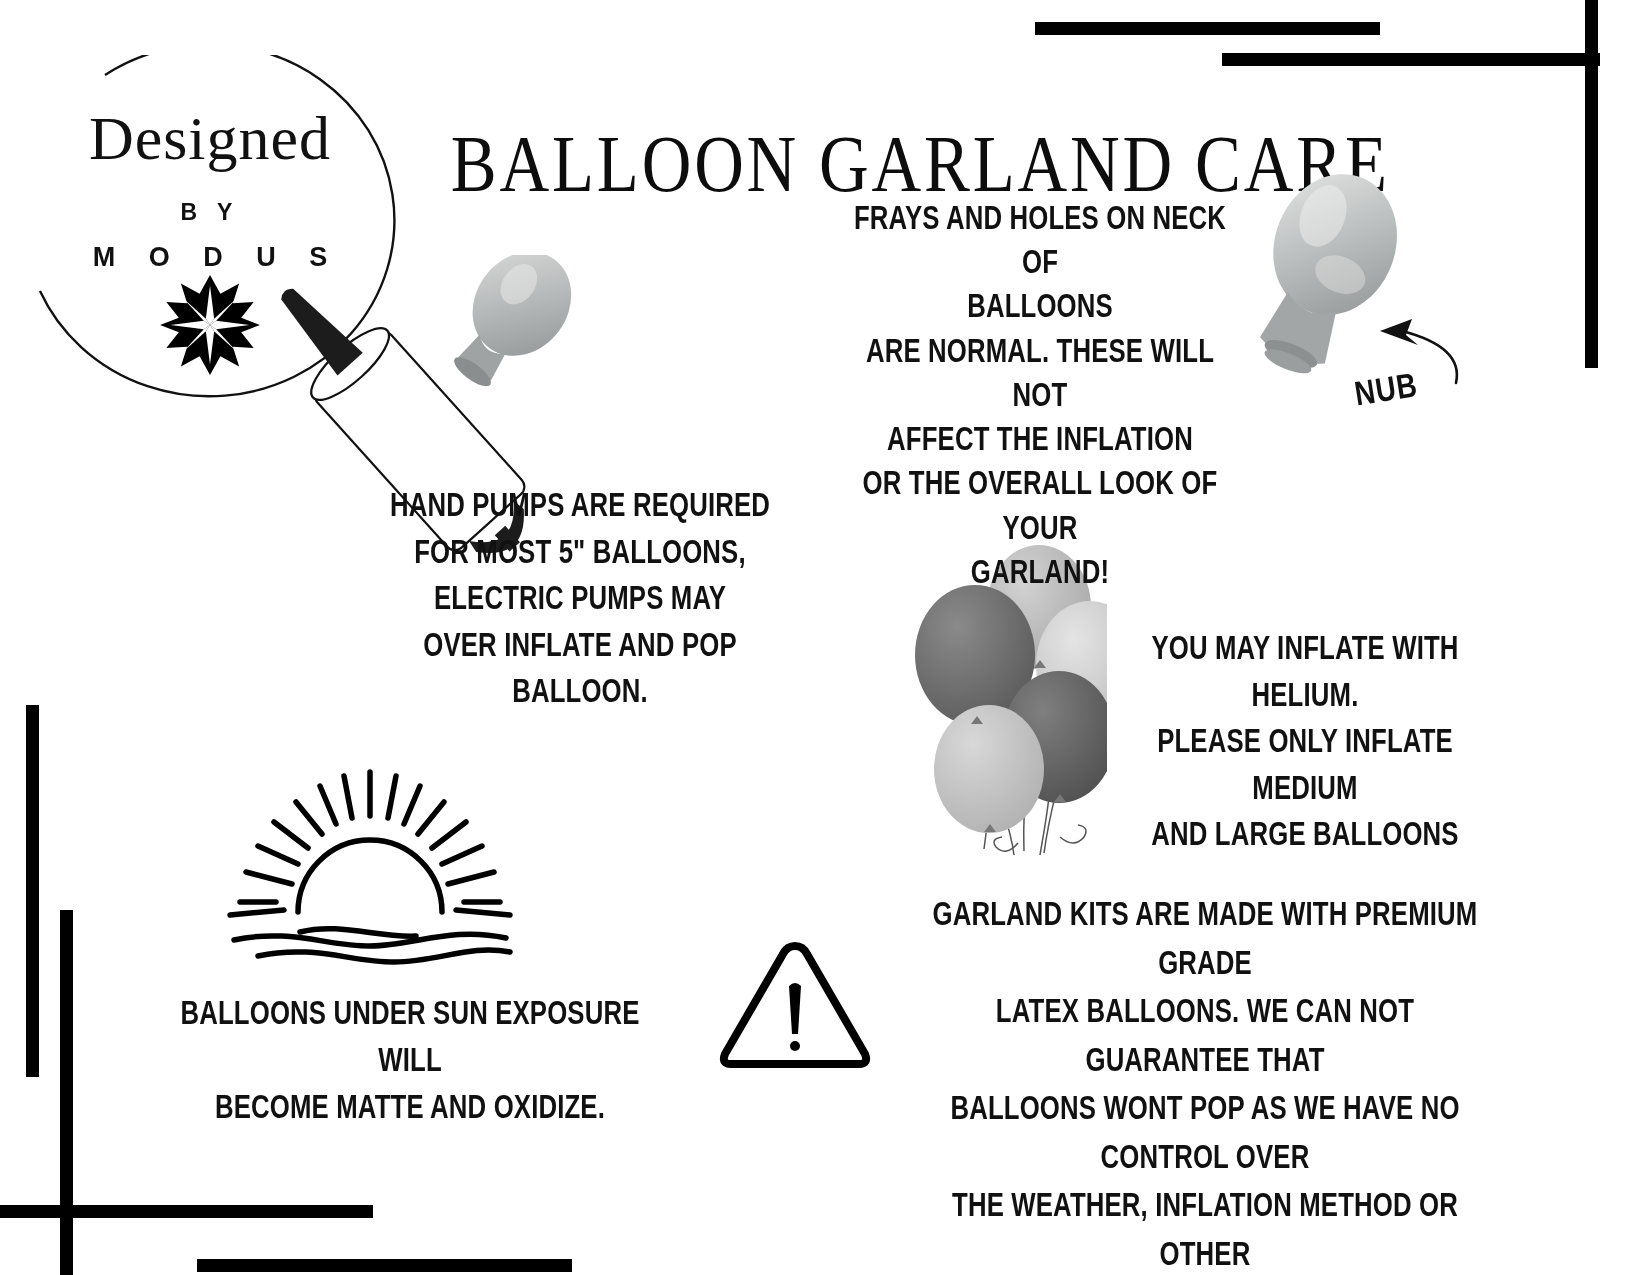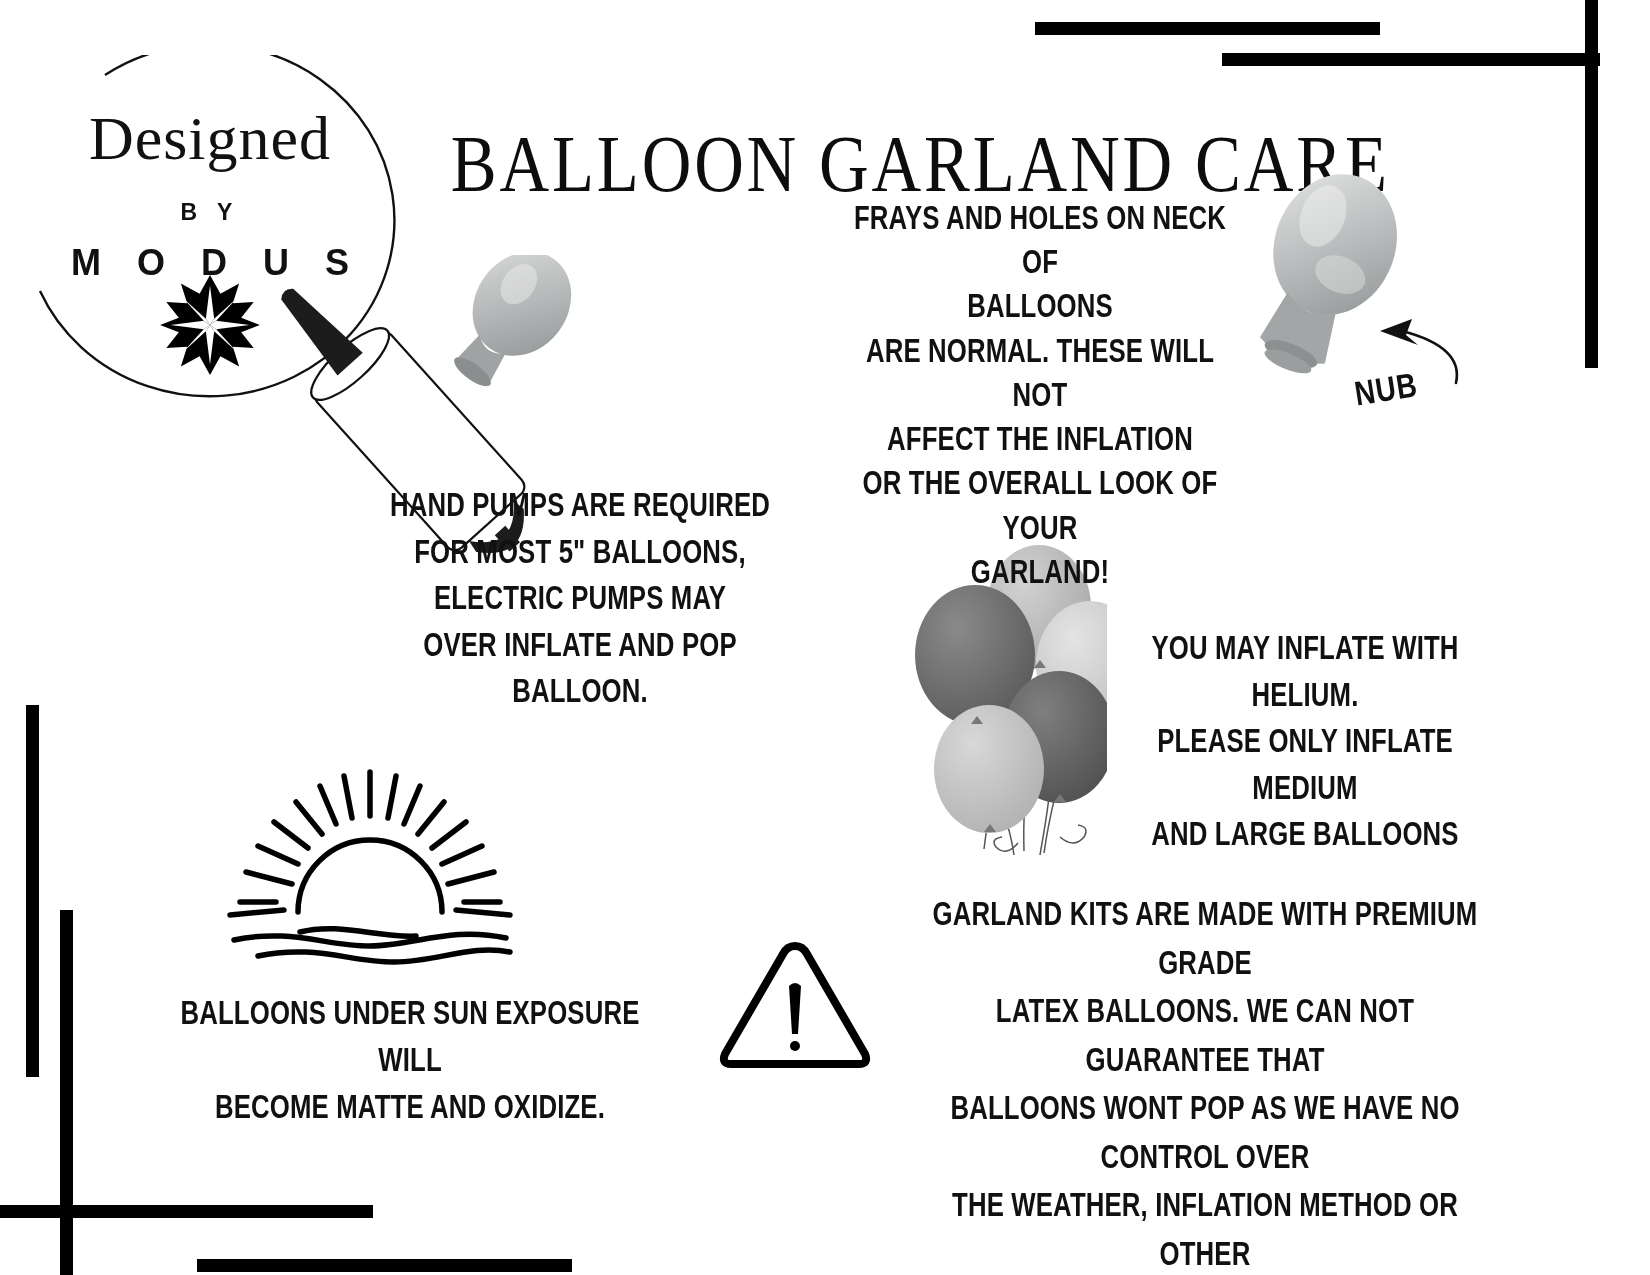--- a/index.html
+++ b/index.html
@@ -58,21 +58,21 @@
   .logo-by {
     font-family: "Liberation Sans", sans-serif;
     font-size: 23px;
     font-weight: 700;
     letter-spacing: 7px;
     color: #111;
     margin-top: 30px;
   }
   .logo-modus {
     font-family: "Liberation Sans", sans-serif;
-    font-size: 36px;
+    font-size: 27px;
     font-weight: 700;
     letter-spacing: 13px;
     color: #111;
     margin-top: 16px;
     text-indent: 13px;
   }
   #logo-emblem {
     position: absolute;
     left: 148px;
     top: 218px;

